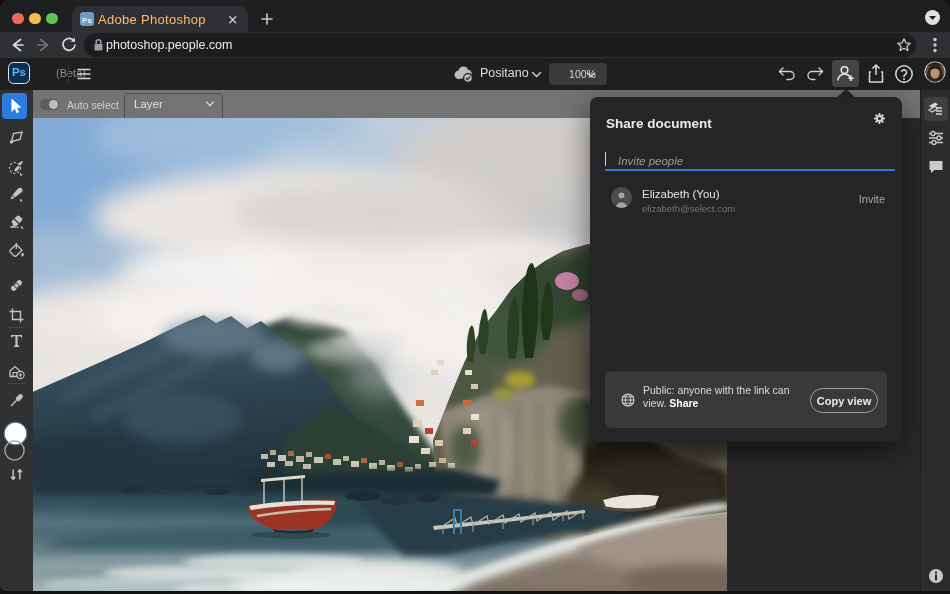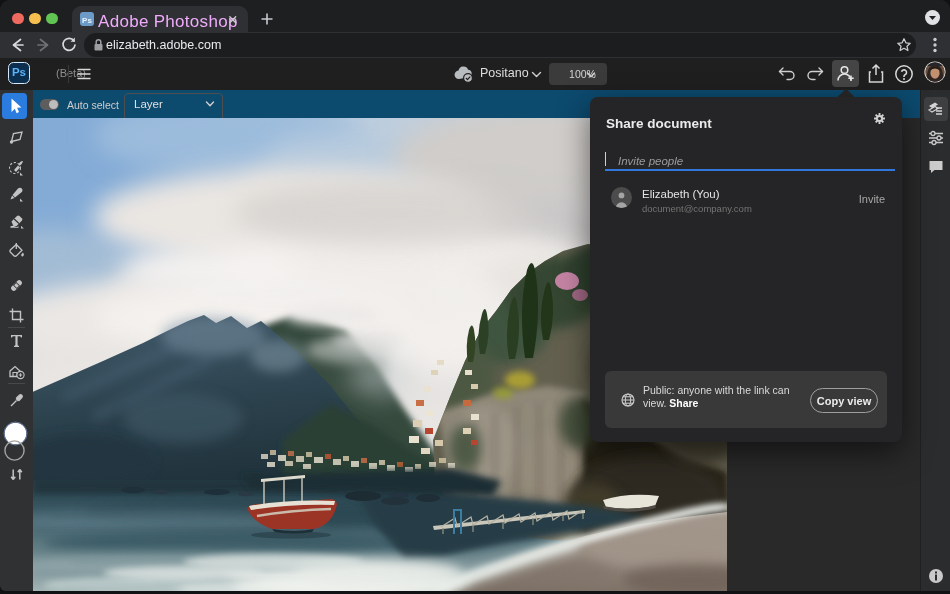--- a/index.html
+++ b/index.html
@@ -7,21 +7,21 @@
     font-family:"Liberation Sans", sans-serif; }
   #win { position:absolute; left:0; top:0; width:950px; height:591px;
     border-radius:10px 10px 6px 6px; overflow:hidden; background:#28282a; }
   .abs { position:absolute; }
 
   
   #tabstrip { position:absolute; left:0; top:0; width:950px; height:32px; background:#1e1f21; }
   .tl { position:absolute; top:12.5px; width:11.5px; height:11.5px; border-radius:50%; }
   #tab { position:absolute; left:72px; top:6px; width:176px; height:26px;
     background:#2e3033; border-radius:9px 9px 0 0; }
-  #tabtitle { position:absolute; left:26px; top:6px; font-size:17px; color:#f0abfc; letter-spacing:0.3px;}
+  #tabtitle { position:absolute; left:26px; top:6px; font-size:13px; color:#fdba74; letter-spacing:0.3px;}
   #newtab { position:absolute; left:255px; top:7px; width:24px; height:24px; color:#c7c9cc; }
 
   
   #navbar { position:absolute; left:0; top:32px; width:950px; height:26px; background:#2e3033; }
   #omnibox { position:absolute; left:84px; top:1px; width:832px; height:24px; border-radius:12px; background:#1c1d1f; }
   #url { position:absolute; left:22px; top:4.5px; font-size:12.5px; color:#e8eaed; }
 
   
   #psbar { position:absolute; left:0; top:58px; width:950px; height:32px; background:#1f1f20; }
   #pslogo { position:absolute; left:8px; top:3.5px; width:22px; height:22px; background:#0d2f4f;
@@ -29,21 +29,21 @@
      text-align:center; line-height:19px; }
   #beta { position:absolute; left:36px; top:9px; font-size:11px; color:#8e8e8e;margin-left:20px; }
   #psbar .vsep { position:absolute; left:68px; top:7px; width:1px; height:18px; background:#3a3a3a; }
   #zoombtn { position:absolute; left:549px; top:5px; width:58px; height:22px; background:#3b3b3c;
      border-radius:4px; color:#d3d3d3; font-size:10.5px; line-height:22px; text-align:center; padding-left:9px; }
   #docname { position:absolute; left:480px; top:8px; color:#dedede; font-size:12.5px; }
   .pstool { position:absolute; top:4px; width:24px; height:24px; }
   #sharesel { position:absolute; left:832px; top:2px; width:27px; height:27px; background:#454546; border-radius:4px; }
 
   
-  #optbar { position:absolute; left:33px; top:90px; width:887px; height:28px; background:#0c4a6e; }
+  #optbar { position:absolute; left:33px; top:90px; width:887px; height:28px; background:#737373; }
   #toggle { position:absolute; left:7px; top:8.5px; width:19px; height:11px; background:#5d5d5d; border-radius:6px; }
   #toggle .knob { position:absolute; right:1px; top:1px; width:9px; height:9px; border-radius:50%; background:#bdbdbd; }
   #autosel { position:absolute; left:34px; top:8.5px; font-size:10.5px; color:#cecece; }
   #layersel { position:absolute; left:91px; top:3px; width:99px; height:33px; border:1px solid #4e4e4e;
      border-radius:4px; color:#e0e0e0; font-size:11.5px; line-height:20px; padding-left:9px; }
 
   
   #lefttools { position:absolute; left:0; top:90px; width:33px; height:501px; background:#303133; }
   #movetool { position:absolute; left:2px; top:3px; width:25px; height:26px; background:#2b7cdf; border-radius:4px; }
   .ltool { position:absolute; left:8px; width:17px; height:17px; }
@@ -111,21 +111,21 @@
     </svg>
     <svg style="position:absolute;left:60px;top:4px" width="18" height="18" class="ico">
       <path d="M14 5 A 6 6 0 1 0 15 9" stroke="#d6d8da" stroke-width="1.7" fill="none"></path>
       <path d="M14.8 1.5 L14.8 5.8 L10.5 5.8 Z" fill="#d6d8da" stroke="none"></path>
     </svg>
     <div id="omnibox">
       <svg style="position:absolute;left:8px;top:5px" width="13" height="14">
         <rect x="2.5" y="6" width="8" height="6.5" rx="1" fill="#9c9ea1"></rect>
         <path d="M4.2 6 V4 a2.3 2.3 0 0 1 4.6 0 V6" stroke="#9c9ea1" stroke-width="1.5" fill="none"></path>
       </svg>
-      <span id="url">elizabeth.adobe.com</span>
+      <span id="url">photoshop.people.com</span>
       <svg style="position:absolute;left:812px;top:4px" width="16" height="16">
         <path d="M8 1.8 L9.9 5.8 L14.2 6.3 L11 9.2 L11.9 13.5 L8 11.3 L4.1 13.5 L5 9.2 L1.8 6.3 L6.1 5.8 Z" fill="none" stroke="#c9cbce" stroke-width="1.3" stroke-linejoin="round"></path>
       </svg>
     </div>
     <svg style="position:absolute;left:928px;top:4px" width="14" height="18">
       <circle cx="7" cy="3.5" r="1.7" fill="#c9cbce"></circle>
         <circle cx="7" cy="9" r="1.7" fill="#c9cbce"></circle>
         <circle cx="7" cy="14.5" r="1.7" fill="#c9cbce"></circle>
     </svg>
   </div>
@@ -546,21 +546,21 @@
       <circle cx="7.5" cy="7.5" r="1.8" fill="#252527"></circle>
     </svg>
     <div id="invite"><div style="position:absolute;left:0;top:1px;width:1px;height:14px;background:#cfcfcf;"></div><span style="padding-left:13px;">Invite people</span></div>
     <div id="urow-av">
       <svg width="21" height="21">
         <circle cx="10.5" cy="8.4" r="2.9" fill="#a5a5a5"></circle>
         <path d="M4.8 21 a5.7 5.7 0 0 1 11.4 0 Z" fill="#a5a5a5"></path>
       </svg>
     </div>
     <div id="urow-name">Elizabeth (You)</div>
-    <div id="urow-mail">document@company.com</div>
+    <div id="urow-mail">elizabeth@select.com</div>
     <div id="urow-owner">Invite</div>
     <div id="pubbox">
       <svg style="position:absolute;left:16px;top:22px" width="14" height="14" viewBox="0 0 14 14">
         <circle cx="7" cy="7" r="6" fill="none" stroke="#cfcfcf" stroke-width="1.1"></circle>
         <ellipse cx="7" cy="7" rx="2.7" ry="6" fill="none" stroke="#cfcfcf" stroke-width="1"></ellipse>
         <path d="M1 7 h12 M2 3.8 h10 M2 10.2 h10" stroke="#cfcfcf" stroke-width="1"></path>
       </svg>
       <div id="pubtext">Public: anyone with the link can<br>view. <b style="color:#fff">Share</b></div>
       <div id="copybtn">Copy view</div>
     </div>

